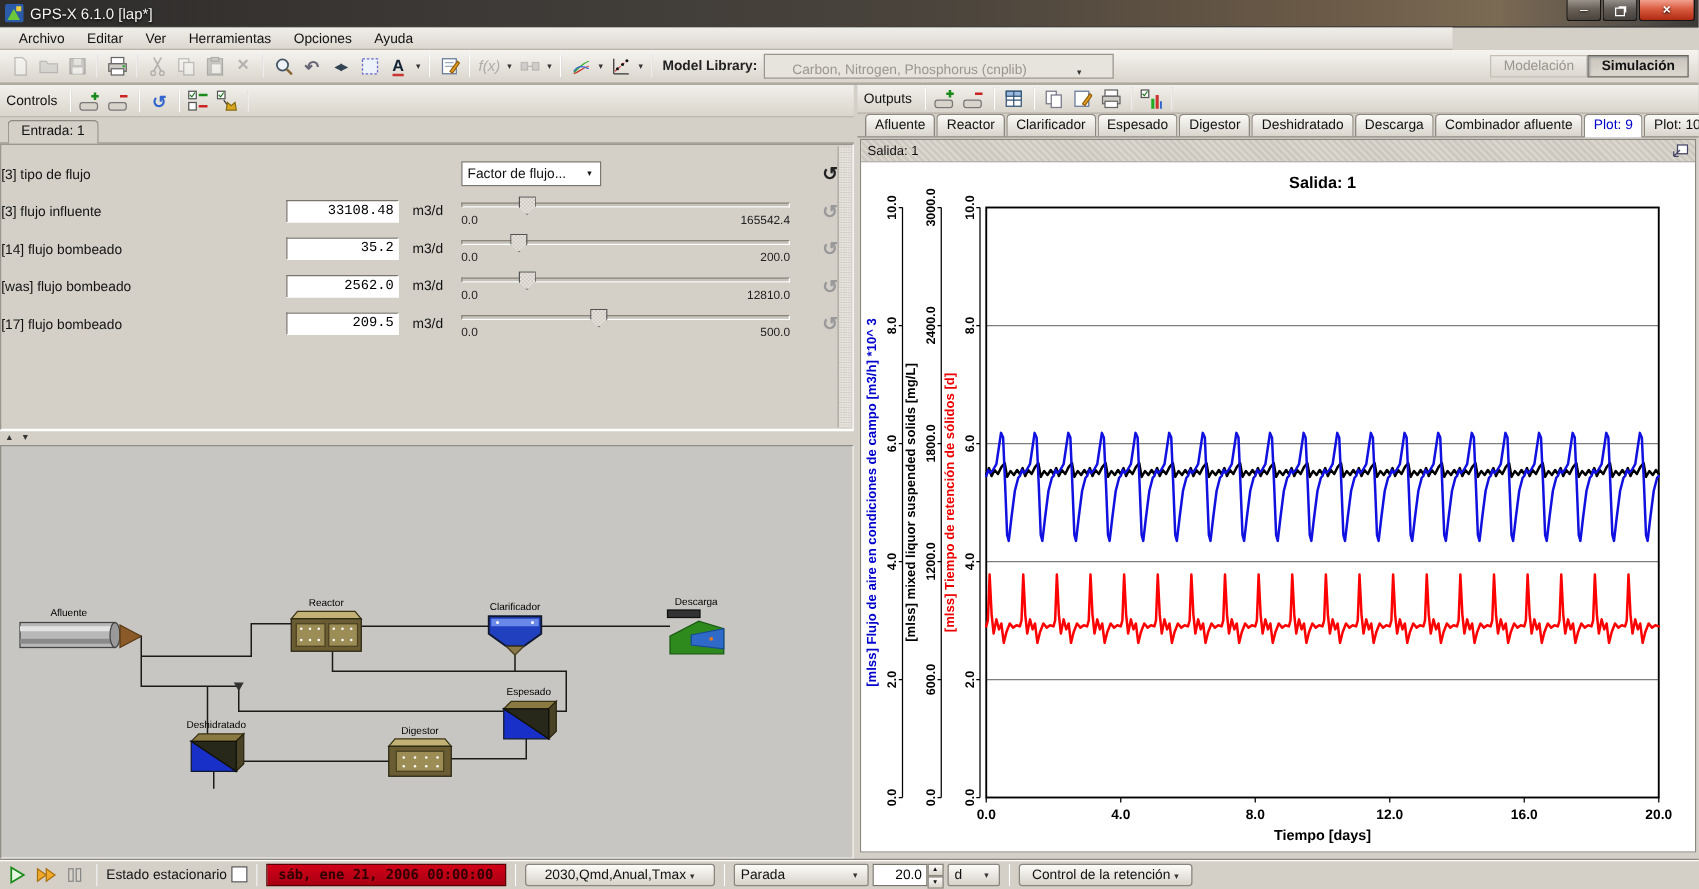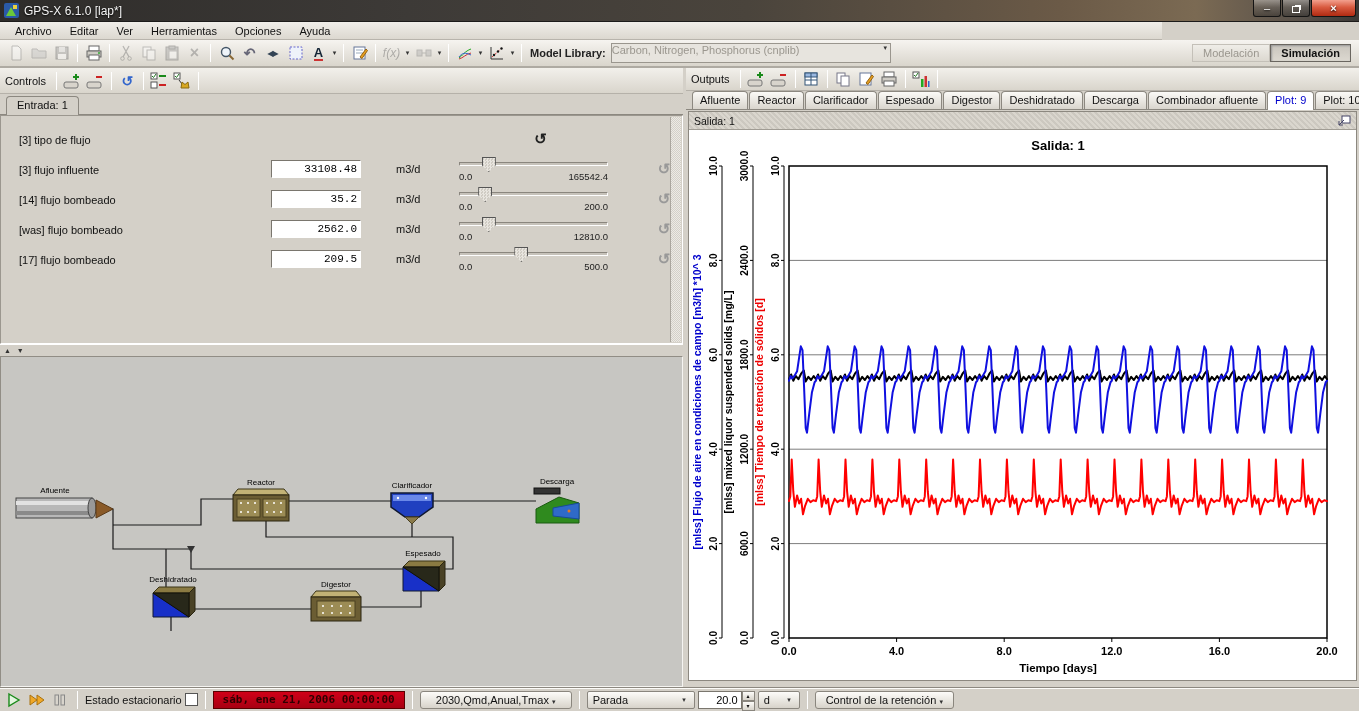--- a/index.html
+++ b/index.html
@@ -25,36 +25,36 @@
 
   .toolbar { position:absolute; left:0; top:40px; width:1359px; height:28px;
     background:linear-gradient(#f6f4f0,#d9d5cc); border-bottom:2px solid #aeaaa2; display:flex; align-items:center; padding:0 4px; }
   .ti { width:23px; height:22px; display:inline-flex; align-items:center; justify-content:center; flex:0 0 auto; }
   .ti.dis { opacity:.4; filter:grayscale(1); }
   .sep { width:1px; height:18px; background:#a8a49c; border-right:1px solid #fff; margin:0 4px; flex:0 0 auto; }
   .dd-arrow { font-size:7px; color:#333; width:9px; text-align:center; flex:0 0 auto; }
   .glyph { font-size:14px; color:#667; }
   .model-lib-label { margin:0 5px 0 4px; font-weight:bold; color:#222; }
   .model-combo { width:280px; height:20px; border:1px solid #9a968e; background:#e7e4de; color:#9b978f;
-    display:flex; align-items:flex-start; justify-content:space-between; padding:0 0; }
+    display:flex; align-items:flex-end; justify-content:space-between; padding:0 22px; }
   .mode-btns { position:absolute; right:8px; top:4px; display:flex; }
   .mode-btn { padding:2px 10px; font-size:11px; }
   .mode-btn.off { color:#9a968e; background:linear-gradient(#efede8,#dcd8d0); border:1px solid #c4c0b8; }
   .mode-btn.on { font-weight:bold; color:#111; background:linear-gradient(#c9c5bd,#dcd8d0); border:1px solid #6a6660; box-shadow:inset 1px 1px 2px #999; }
 
   
   .left-panel { position:absolute; left:0; top:68px; width:683px; height:619px; background:#d4d0c8; }
   .mini-toolbar { height:26px; display:flex; align-items:center; padding:0 5px; background:linear-gradient(#f2f0eb,#d9d5cc); border-bottom:1px solid #b5b1a9; }
   .mini-toolbar .panel-label { margin-right:6px; }
   .tab-row { height:21px; display:flex; align-items:flex-end; padding-left:6px; border-bottom:1px solid #8c8880; background:#d4d0c8; }
   .tab { border:1px solid #8c8880; border-bottom:none; border-radius:4px 4px 0 0; padding:2px 10px 3px;
     background:linear-gradient(#fbfaf7,#d9d5cd); margin-right:2px; position:relative; }
   .tab.sel { background:#d4d0c8; margin-bottom:-1px; padding-bottom:4px; }
   .controls-content { position:relative; height:229px; background:#d4d0c8; border:1px solid; border-color:#9b978f #fff #fff #9b978f; padding-top:8px; }
-  .param-row { display:grid; grid-template-columns:228px 95px 45px 1fr 36px; align-items:center; height:30px; padding-left:18px;gap:24px; }
+  .param-row { display:grid; grid-template-columns:228px 95px 45px 1fr 36px; align-items:center; height:30px; padding-left:0; }
   .p-label { padding-top:2px; }
   .val { width:90px; height:18px; border:1px solid; border-color:#7a766e #fff #fff #7a766e; background:#fff; text-align:right; font-size:11px; padding-right:3px; font-family:Liberation Mono, monospace; }
   .unit { padding-left:6px; }
   .slider { position:relative; height:30px; margin-right:14px; }
   .track { position:absolute; left:0; right:0; top:8px; height:4px; background:#c6c2ba; border:1px solid; border-color:#8a867e #fdfdfd #fdfdfd #8a867e; }
   .thumb { position:absolute; top:3px; width:14px; height:15px;
     background:repeating-conic-gradient(#e8e5df 0 25%, #cfcbc3 0 50%) 0 0/3px 3px; border:1px solid #555;
     clip-path:polygon(0 0,100% 0,100% 55%,50% 100%,0 55%); }
   .minmax-min, .minmax-max { position:absolute; top:17px; font-size:9.5px; color:#222; }
   .minmax-max { right:0; }
@@ -292,20 +292,26 @@
   </div>
   <div class="tab-row">
     <span class="tab sel">Entrada: 1</span>
   </div>
   <div class="controls-content">
 
     <div class="param-row">
       <span class="p-label">[3] tipo de flujo</span>
       <span></span>
         <span></span>
+      <div>
+        <div class="combo-sm">
+          <span>Factor de flujo...</span>
+          <span class="dd-arrow" style="color:#111">▾</span>
+        </div>
+      </div>
       <span class="reset strong">↺</span>
     </div>
 
     <div class="param-row">
       <span class="p-label">[3] flujo influente</span>
       <input class="val" readonly="" value="33108.48" style="">
       <span class="unit">m3/d</span>
       <div class="slider">
         <div class="track"></div>
         <div class="thumb" style="left: calc(20% - 7px);"></div>

